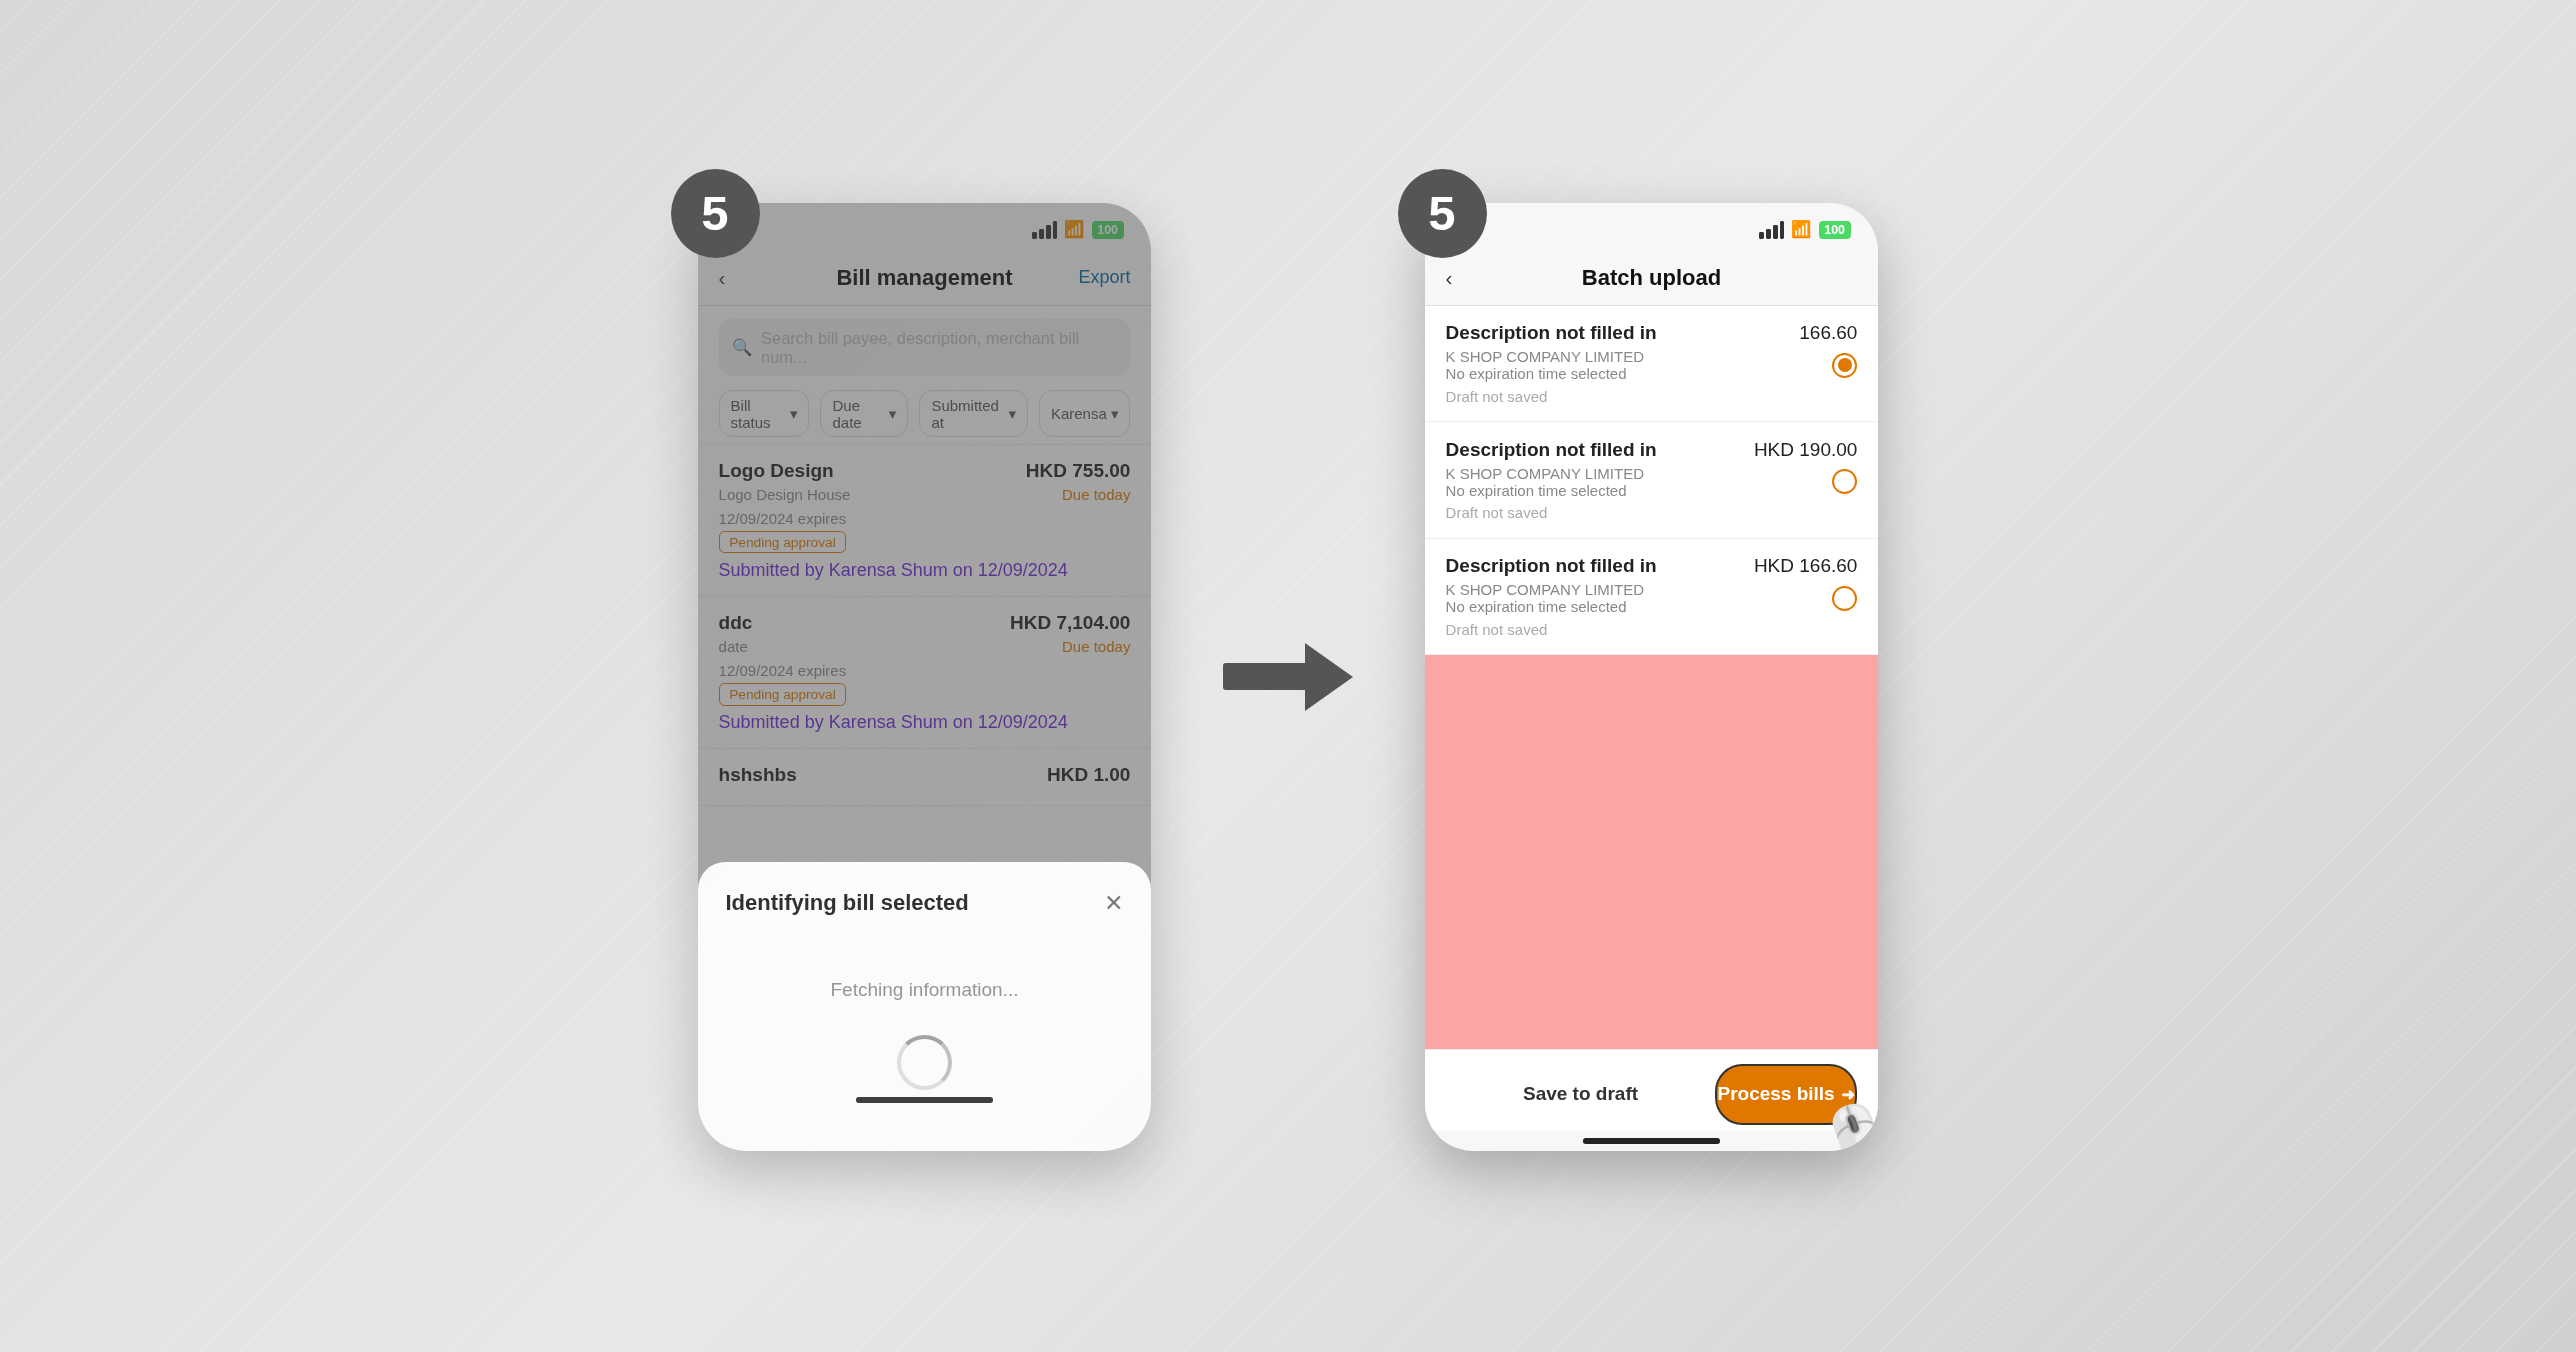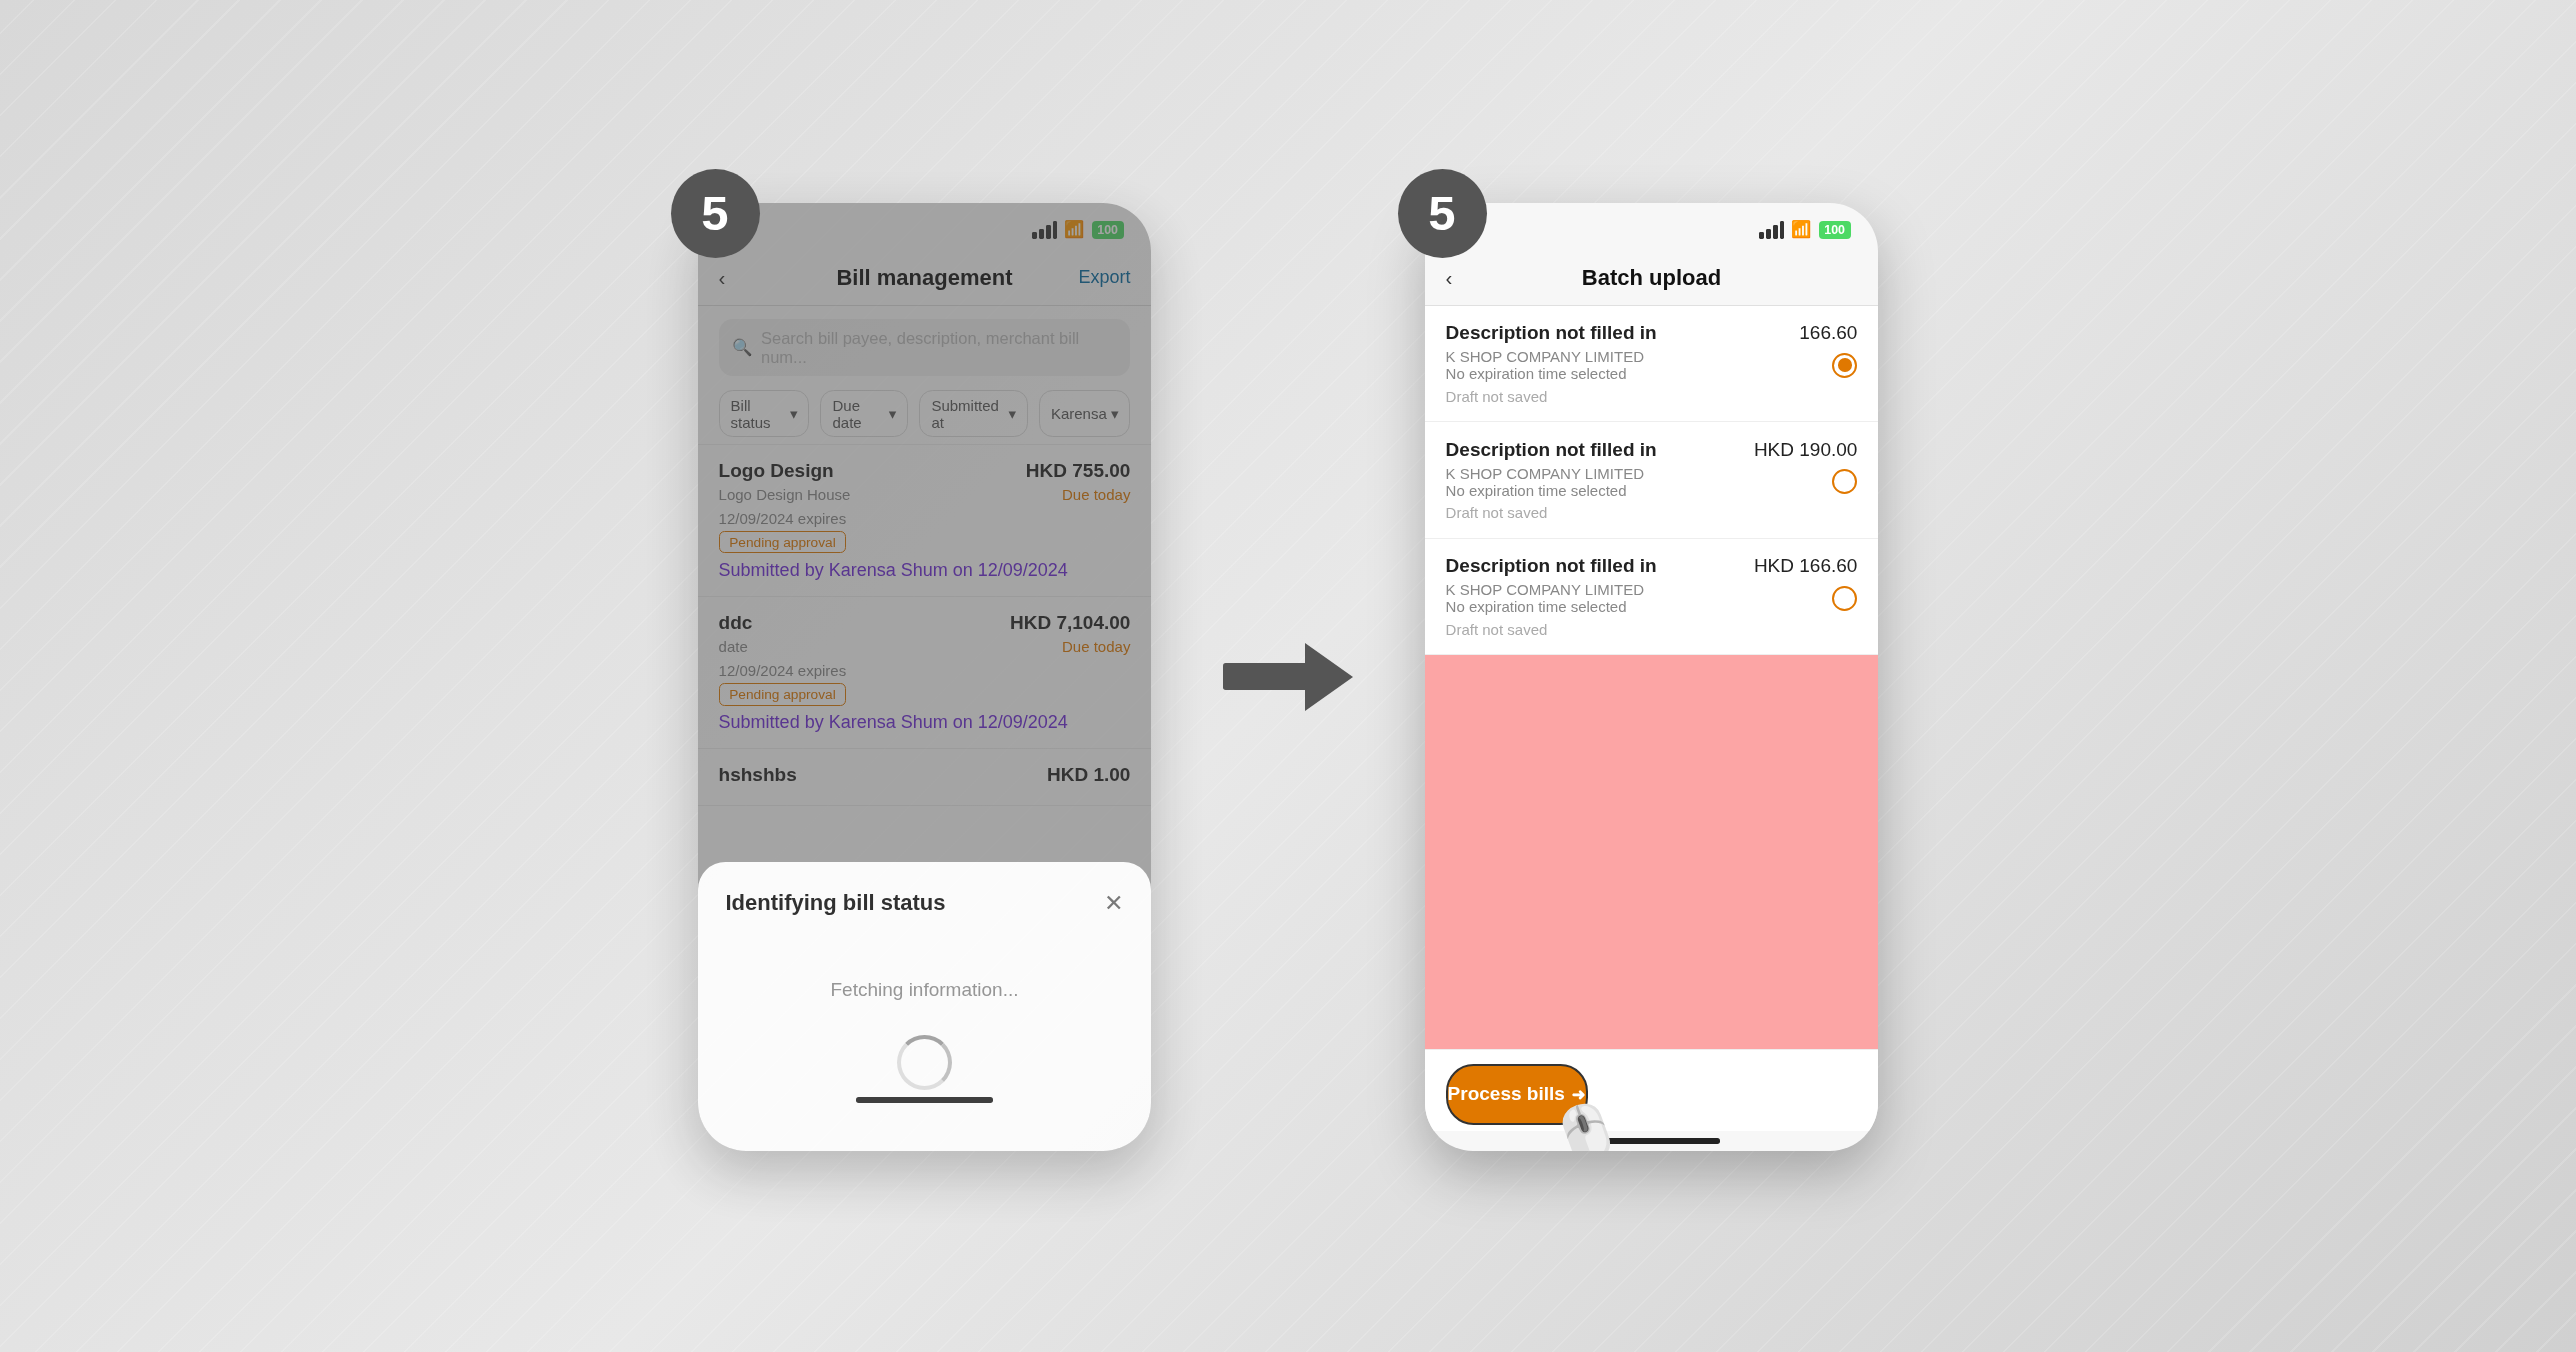--- a/index.html
+++ b/index.html
@@ -485,21 +485,21 @@
           <div class="bill-item-header">
             <span class="bill-name">hshshbs</span>
             <span class="bill-amount">HKD 1.00</span>
           </div>
         </div>
       </div>
 
       <div class="modal-overlay">
         <div class="modal-sheet">
           <div class="modal-header">
-            <span class="modal-title">Identifying bill status</span>
+            <span class="modal-title">Identifying bill selected</span>
             <span class="modal-close">✕</span>
           </div>
           <div class="modal-body">
             <div class="modal-fetching">Fetching information...</div>
             <div class="spinner">
               <div class="spinner-inner"></div>
             </div>
           </div>
           <div class="home-indicator"></div>
         </div>
@@ -581,20 +581,21 @@
               <div class="batch-item-sub">No expiration time selected</div>
             </div>
             <div class="batch-radio"></div>
           </div>
           <div class="batch-draft">Draft not saved</div>
         </div>
 
       </div>
 
       <div class="bottom-bar">
+        <button class="save-draft-btn">Save to draft</button>
         <div style="position:relative;">
           <button class="process-bills-btn">
             <span>Process bills</span>
             <span style="font-size:16.5px;">➜</span>
           </button>
           <div class="cursor-hand">🖱️</div>
         </div>
       </div>
 
       <div class="home-indicator"></div>

